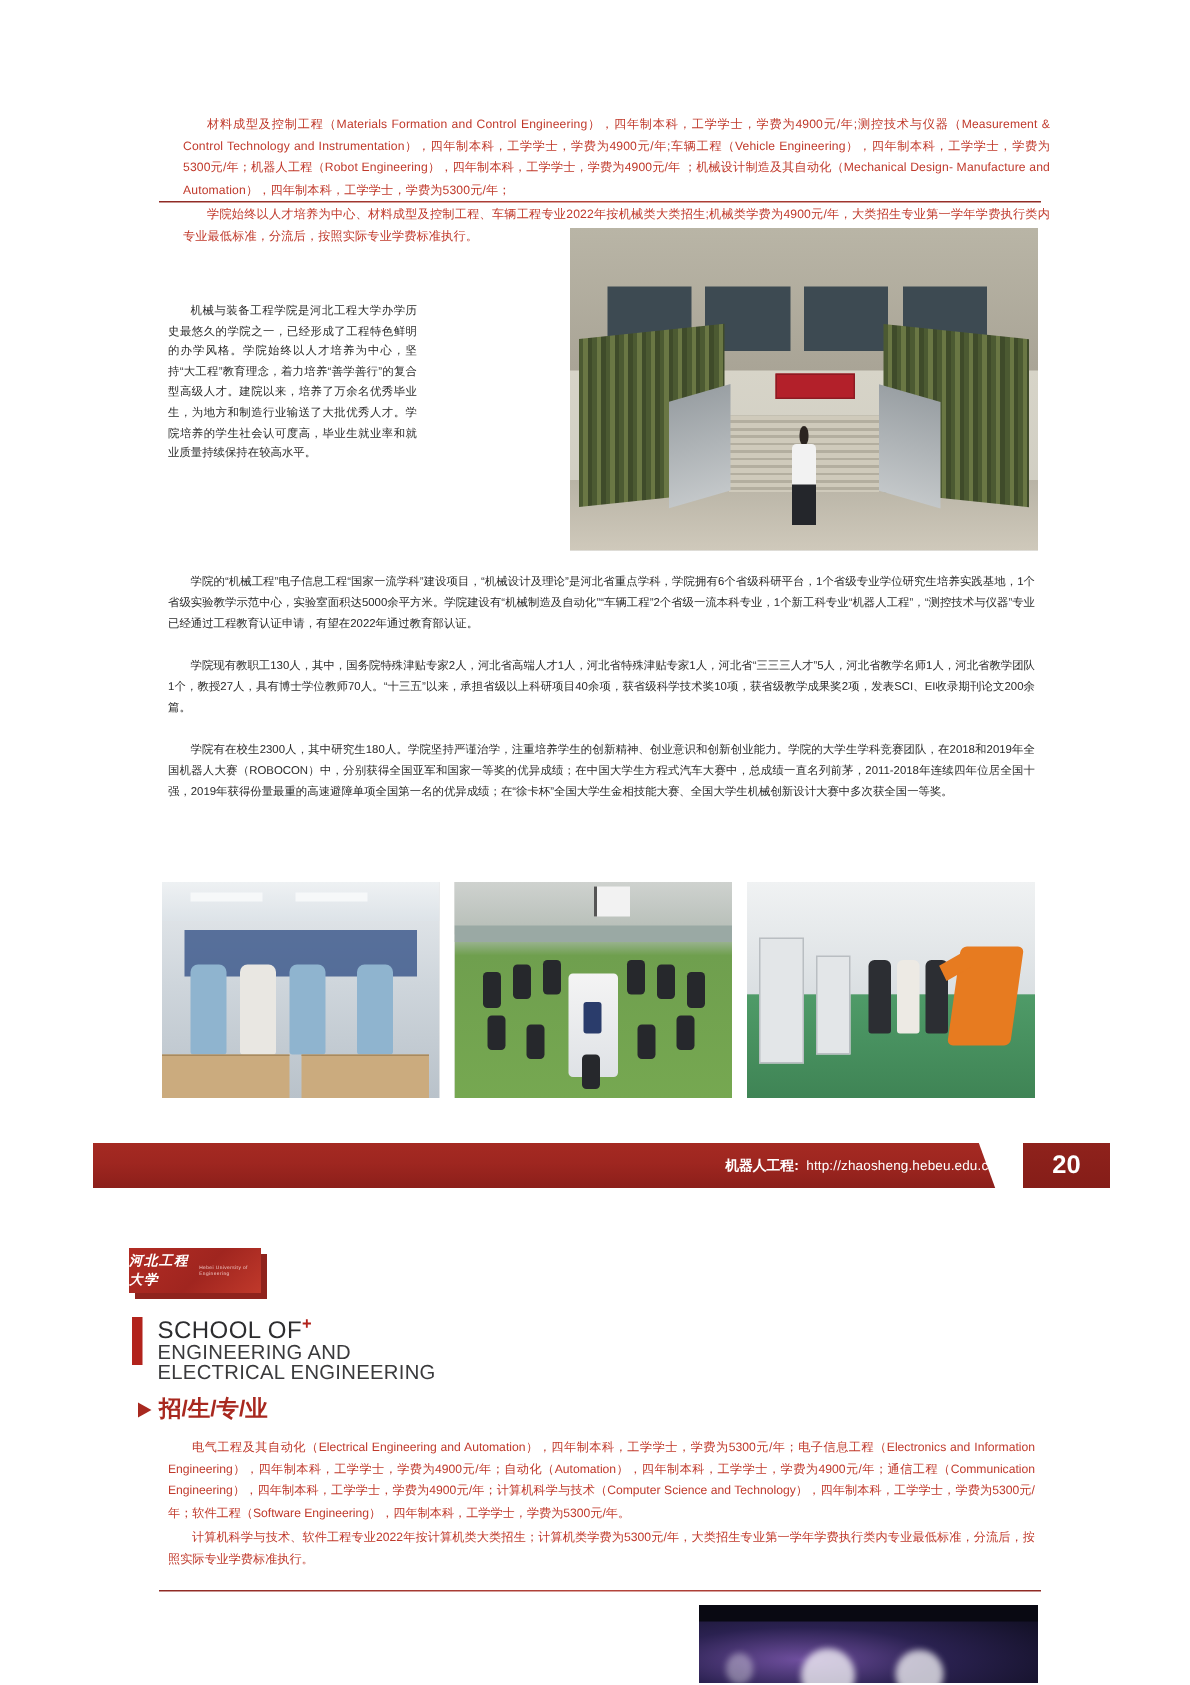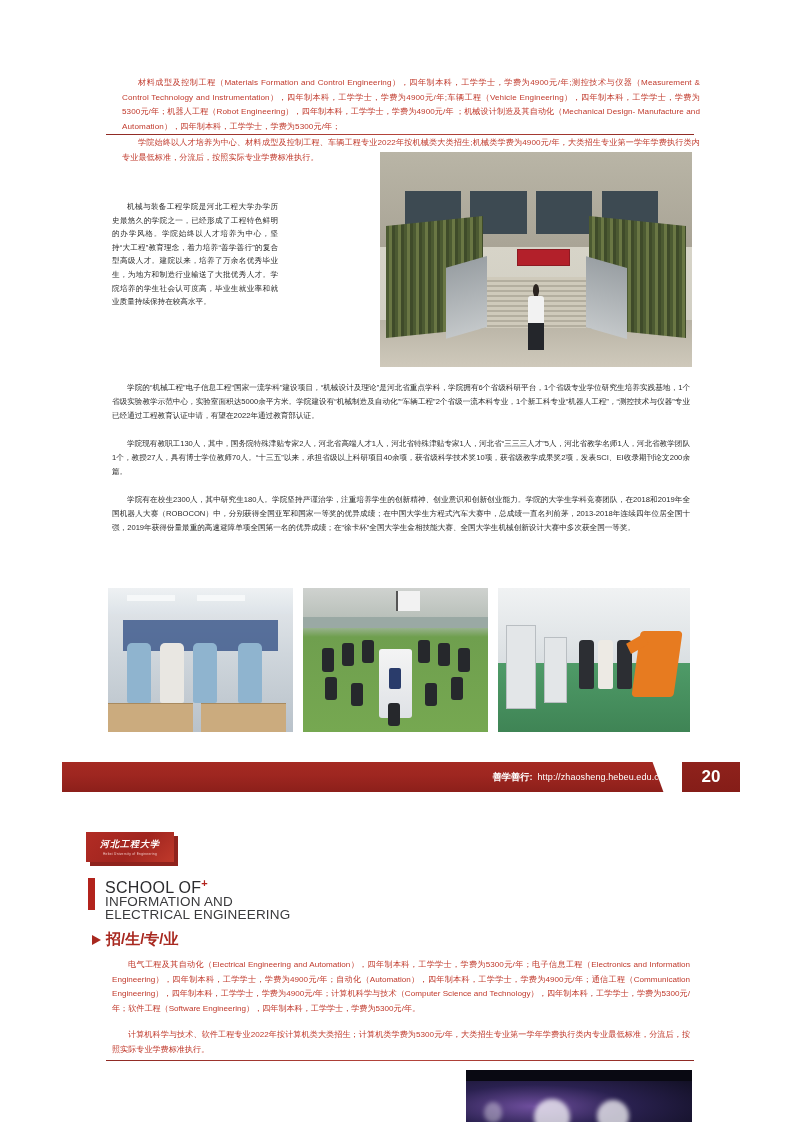--- a/index.html
+++ b/index.html
@@ -131,21 +131,21 @@
   
   .spread-bot { position:absolute; left:0; top:812px; width:793px; height:311px; background:#ffffff; }
 
   .logo {
     position:absolute; left:86px; top:832px; width:88px; height:30px;
   }
   .logo-shadow { position:absolute; left:4px; top:4px; width:100%; height:100%;
     background:#8f231d; }
   .logo-front { position:absolute; left:0; top:0; width:100%; height:100%;
     background:linear-gradient(135deg,#b22c24 0%,#a0251f 55%,#c0392b 100%);
-    display:flex; flex-direction:column; align-items:center; justify-content:center; gap:1px; }
+    display:flex; flex-direction:row; align-items:center; justify-content:center; gap:1px; }
   .logo-cn { color:#fff; font-size:9px; font-family:"Liberation Serif", serif; letter-spacing:1px; font-weight:bold;
     font-style: italic; }
   .logo-en { color:#f0c9c6; font-size:3.2px; letter-spacing:.3px; }
 
   .title-row { position:absolute; left:88px; top:876px; display:flex; align-items:flex-start; gap:10px; }
   .title-bar { width:7px; height:32px; background:#b2231c; margin-top:2px; }
   .title-cn { font-size:29px; font-weight:bold; color:#17171a; letter-spacing:.5px; line-height:34px;
     font-family:"Liberation Sans", sans-serif; }
   .title-en { margin-top:1px; line-height:13.5px; color:#2c2c2e; }
   .title-en .l1 { font-size:16px; font-weight:normal; letter-spacing:.3px; }
@@ -154,21 +154,21 @@
 
   .subhead { position:absolute; left:92px; top:930px; display:flex; align-items:center; gap:5px;
     color:#a8281f; font-size:15px; font-weight:bold; }
   .tri { width:0;height:0;border-left:9px solid #a8281f;border-top:5.5px solid transparent;border-bottom:5.5px solid transparent; }
 
   .red-para2 {
     position:absolute; left:112px; top:958px; width:578px;
     color:#c0392b; font-size:8.1px; line-height:14.6px;
     text-align:justify; text-indent:16px;
   }
-  .red-para2 .p2 { display:block; text-indent:16px; margin-top:12px; }
+  .red-para2 .p2 { display:block; text-indent:16px; margin-top:2px; }
 
   .hr-bot { left:106px; top:1060px; width:588px; }
 
   .col-left2 {
     position:absolute; left:112px; top:1072px; width:330px;
     font-size:7.6px; line-height:13.6px; color:#2b2b2b; text-align:justify; text-indent:15px;
   }
   .photo-night { left:466px; top:1070px; width:226px; height:52px; }
   .night-bg { position:absolute; inset:0; background:
       radial-gradient(ellipse at 30% 70%, #6f4f9e 0%, #2a2150 42%, #0b0b18 100%),
@@ -210,21 +210,21 @@
       <div class="banner-red"></div>
       <div class="man-white">
         <div class="head"></div>
         <div class="shirt"></div>
         <div class="pants"></div>
       </div>
     </div>
 
     <div class="para-wide pw1">学院的“机械工程”电子信息工程“国家一流学科”建设项目，“机械设计及理论”是河北省重点学科，学院拥有6个省级科研平台，1个省级专业学位研究生培养实践基地，1个省级实验教学示范中心，实验室面积达5000余平方米。学院建设有“机械制造及自动化”“车辆工程”2个省级一流本科专业，1个新工科专业“机器人工程”，“测控技术与仪器”专业已经通过工程教育认证申请，有望在2022年通过教育部认证。</div>
     <div class="para-wide pw2">学院现有教职工130人，其中，国务院特殊津贴专家2人，河北省高端人才1人，河北省特殊津贴专家1人，河北省“三三三人才”5人，河北省教学名师1人，河北省教学团队1个，教授27人，具有博士学位教师70人。“十三五”以来，承担省级以上科研项目40余项，获省级科学技术奖10项，获省级教学成果奖2项，发表SCI、EI收录期刊论文200余篇。</div>
-    <div class="para-wide pw3">学院有在校生2300人，其中研究生180人。学院坚持严谨治学，注重培养学生的创新精神、创业意识和创新创业能力。学院的大学生学科竞赛团队，在2018和2019年全国机器人大赛（ROBOCON）中，分别获得全国亚军和国家一等奖的优异成绩；在中国大学生方程式汽车大赛中，总成绩一直名列前茅，2013-2018年连续四年位居全国十强，2019年获得份量最重的高速避障单项全国第一名的优异成绩；在“徐卡杯”全国大学生金相技能大赛、全国大学生机械创新设计大赛中多次获全国一等奖。</div>
+    <div class="para-wide pw3">学院有在校生2300人，其中研究生180人。学院坚持严谨治学，注重培养学生的创新精神、创业意识和创新创业能力。学院的大学生学科竞赛团队，在2018和2019年全国机器人大赛（ROBOCON）中，分别获得全国亚军和国家一等奖的优异成绩；在中国大学生方程式汽车大赛中，总成绩一直名列前茅，2011-2018年连续四年位居全国十强，2019年获得份量最重的高速避障单项全国第一名的优异成绩；在“徐卡杯”全国大学生金相技能大赛、全国大学生机械创新设计大赛中多次获全国一等奖。</div>
 
     <div class="photo photo-lab">
       <div class="lab-bg"></div>
       <div class="lab-ceil"></div>
       <div class="lab-strip" style="left:10%;top:5%;width:26%;"></div>
       <div class="lab-strip" style="left:48%;top:5%;width:26%;"></div>
       <div class="lab-panel"></div>
       <div class="lab-person" style="left:10%;"></div>
       <div class="lab-person w" style="left:28%;"></div>
       <div class="lab-person" style="left:46%;"></div>
@@ -260,21 +260,21 @@
       <div class="rob-mach" style="left:24%;top:34%;width:12%;height:46%;"></div>
       <div class="rob-person" style="left:42%;"></div>
       <div class="rob-person lt" style="left:52%;"></div>
       <div class="rob-person" style="left:62%;"></div>
       <div class="rob-arm"></div>
     </div>
 
     <div class="footer-bar">
       <div class="fb-main">
         <div class="fb-text">
-          <span class="fb-label">善学善行:</span>
+          <span class="fb-label">机器人工程:</span>
           <span class="fb-url">http://zhaosheng.hebeu.edu.cn</span>
         </div>
       </div>
       <div class="fb-slash"></div>
       <div class="fb-num">
         <div class="fb-page">20</div>
       </div>
     </div>
   </div>
 
@@ -287,21 +287,21 @@
       <div class="logo-en">Hebei University of Engineering</div>
     </div>
   </div>
 
   <div class="title-row">
     <div class="title-bar"></div>
     <div class="title-en">
       <div>
         <span class="l1">SCHOOL OF</span><span class="plus">+</span>
       </div>
-      <div class="l2">INFORMATION AND</div>
+      <div class="l2">ENGINEERING AND</div>
       <div class="l3">ELECTRICAL ENGINEERING</div>
     </div>
   </div>
 
   <div class="subhead">
     <span class="tri"></span>
     <span>招/生/专/业</span>
   </div>
 
   <div class="red-para2">

